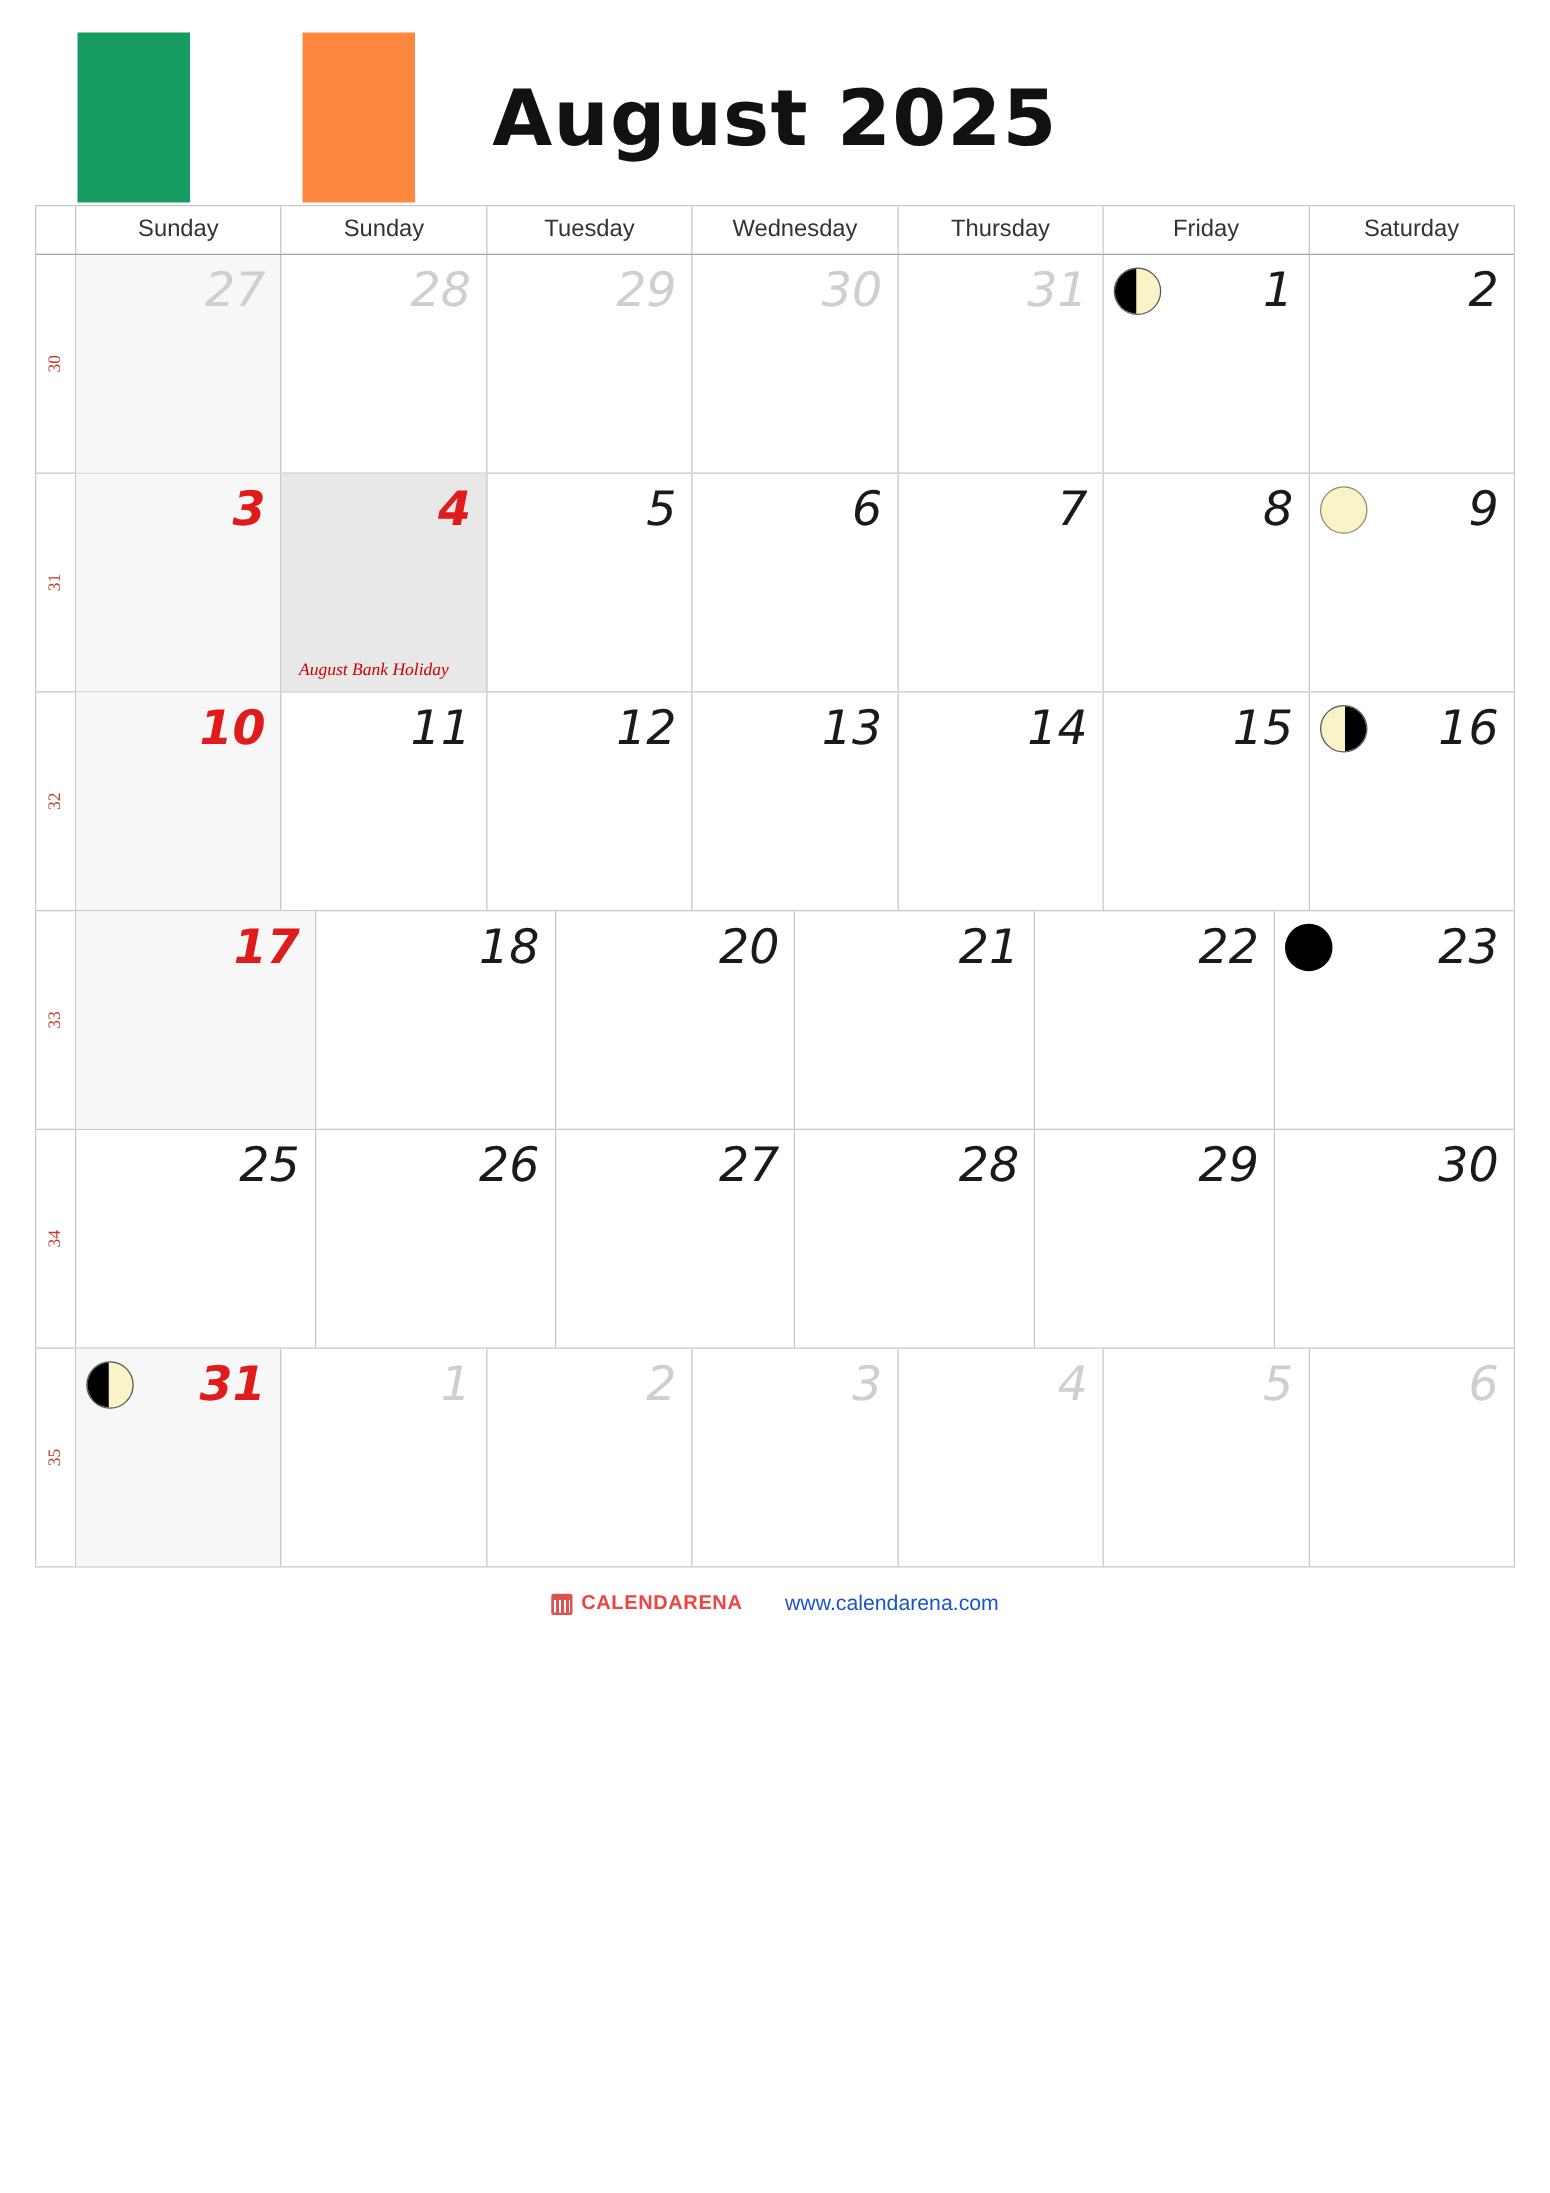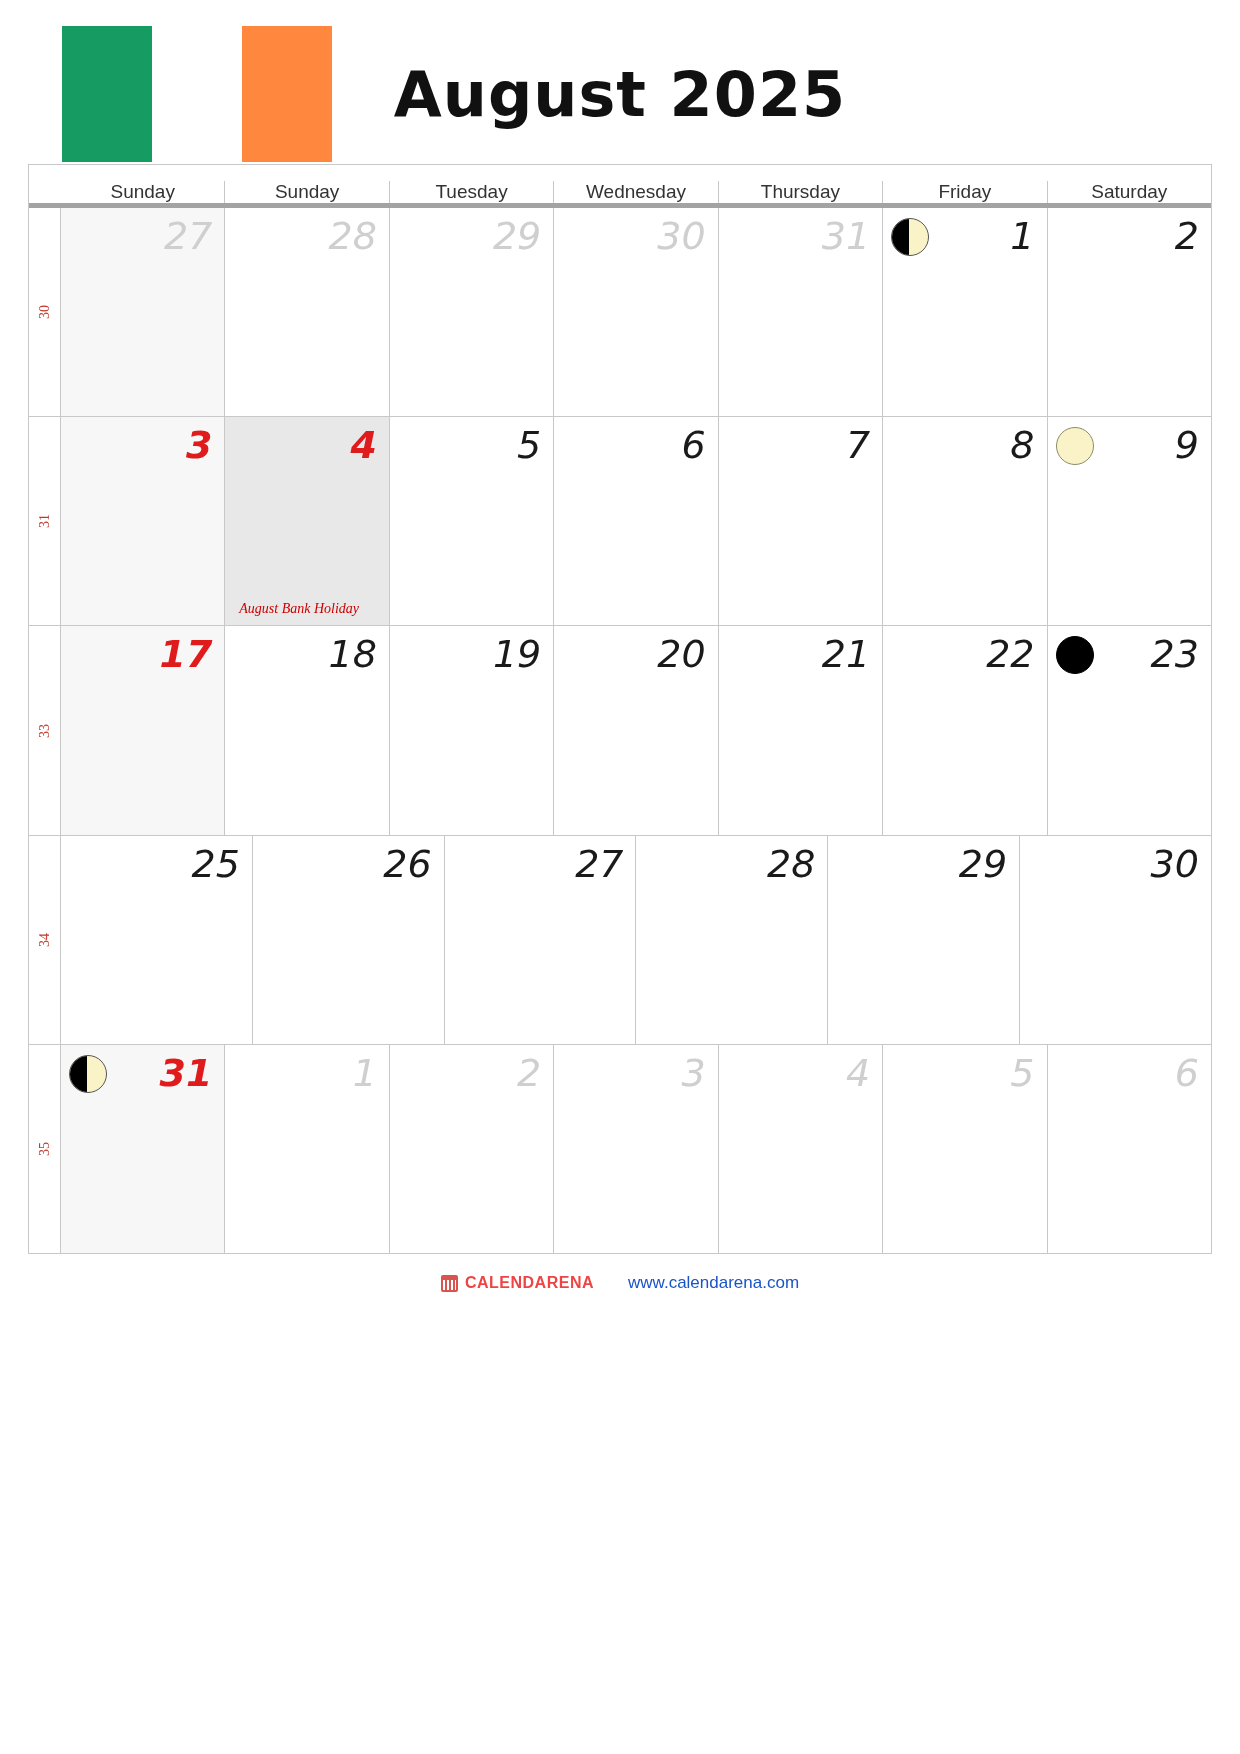--- a/index.html
+++ b/index.html
@@ -60,23 +60,22 @@
     flex: 1 1 auto;
     border: 1px solid #c8c8c8;
     border-bottom: none;
     display: flex;
     flex-direction: column;
     box-sizing: border-box;
   }
   .dow-row {
     display: flex;
     height: 38px;
-    border-bottom: 5px solid #a3a3a3;
+    border-bottom: 1px solid #a3a3a3;
     flex: 0 0 auto;
-    align-items: flex-end;
   }
   .wk-col {
     width: 32px;
     flex: 0 0 32px;
     border-right: 1px solid #c8c8c8;
     box-sizing: border-box;
     position: relative;
   }
   .dow {
     flex: 1 1 0;
@@ -306,33 +305,57 @@
       </div>
       <div class="cell">
         <div class="daynum">8</div>
       </div>
       <div class="cell">
         <div class="moon full moon-left"></div>
         <div class="daynum">9</div>
       </div>
     </div>
 
+    <div class="week">
+      <div class="wknum">
+          <span>32</span>
+        </div>
+      <div class="cell sunday">
+        <div class="daynum red">10</div>
+      </div>
+      <div class="cell">
+        <div class="daynum">11</div>
+      </div>
+      <div class="cell">
+        <div class="daynum">12</div>
+      </div>
+      <div class="cell">
+        <div class="daynum">13</div>
+      </div>
+      <div class="cell">
+        <div class="daynum">14</div>
+      </div>
+      <div class="cell">
+        <div class="daynum">15</div>
+      </div>
+      <div class="cell">
+        <div class="moon first moon-left"></div>
+        <div class="daynum">16</div>
+      </div>
+    </div>
 
     <div class="week">
       <div class="wknum">
           <span>33</span>
         </div>
       <div class="cell sunday">
         <div class="daynum red">17</div>
       </div>
       <div class="cell">
         <div class="daynum">18</div>
-      </div>
-      <div class="cell">
-        <div class="daynum">19</div>
       </div>
       <div class="cell">
         <div class="daynum">20</div>
       </div>
       <div class="cell">
         <div class="daynum">21</div>
       </div>
       <div class="cell">
         <div class="daynum">22</div>
       </div>

